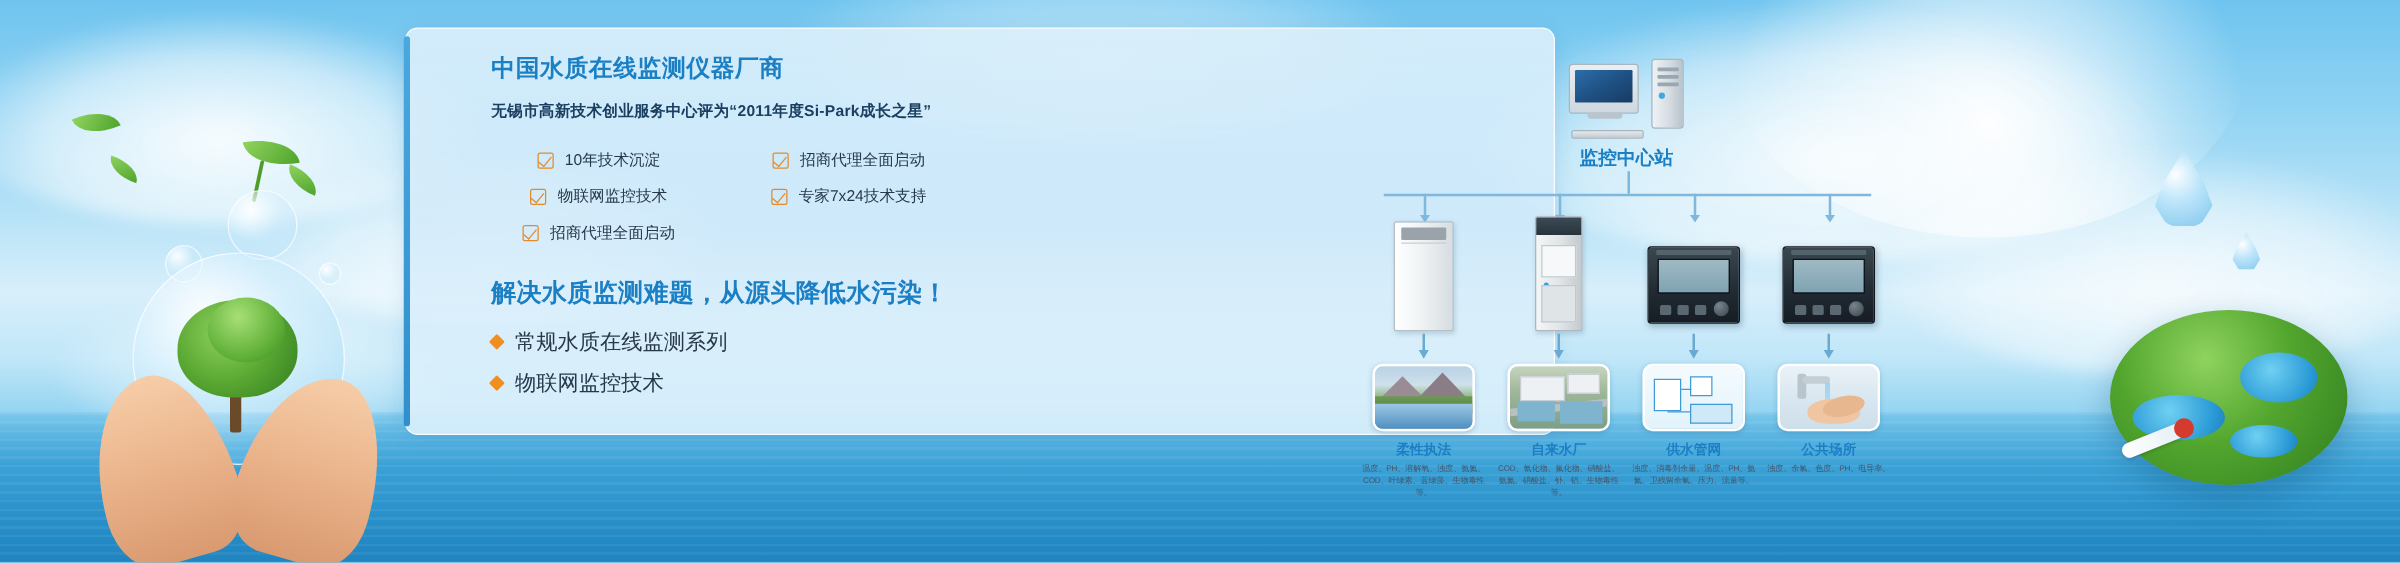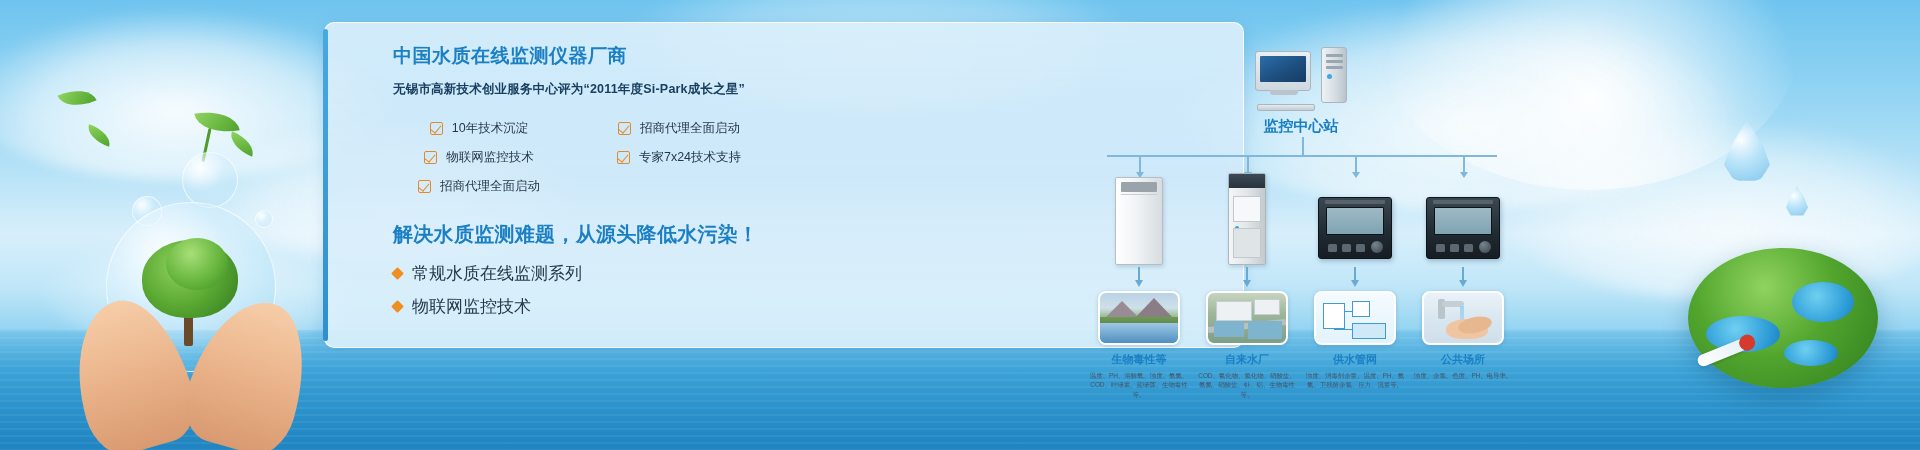--- a/index.html
+++ b/index.html
@@ -493,21 +493,21 @@
     </div>
 
     <div class="scenes">
       <div class="scene" style="left:0px">
         <div class="thumb t1">
           <div class="mtn2"></div>
           <div class="mtn3"></div>
           <div class="green"></div>
           <div class="river"></div>
         </div>
-        <div class="scene-title">生物毒性等</div>
+        <div class="scene-title">柔性执法</div>
         <div class="scene-desc">温度、PH、溶解氧、浊度、氨氮、COD、叶绿素、蓝绿藻、生物毒性等。</div>
       </div>
 
       <div class="scene" style="left:108px">
         <div class="thumb t2">
           <div class="road"></div>
           <div class="bld b-a"></div>
           <div class="bld b-b"></div>
           <div class="tank k1"></div>
           <div class="tank k2"></div>

